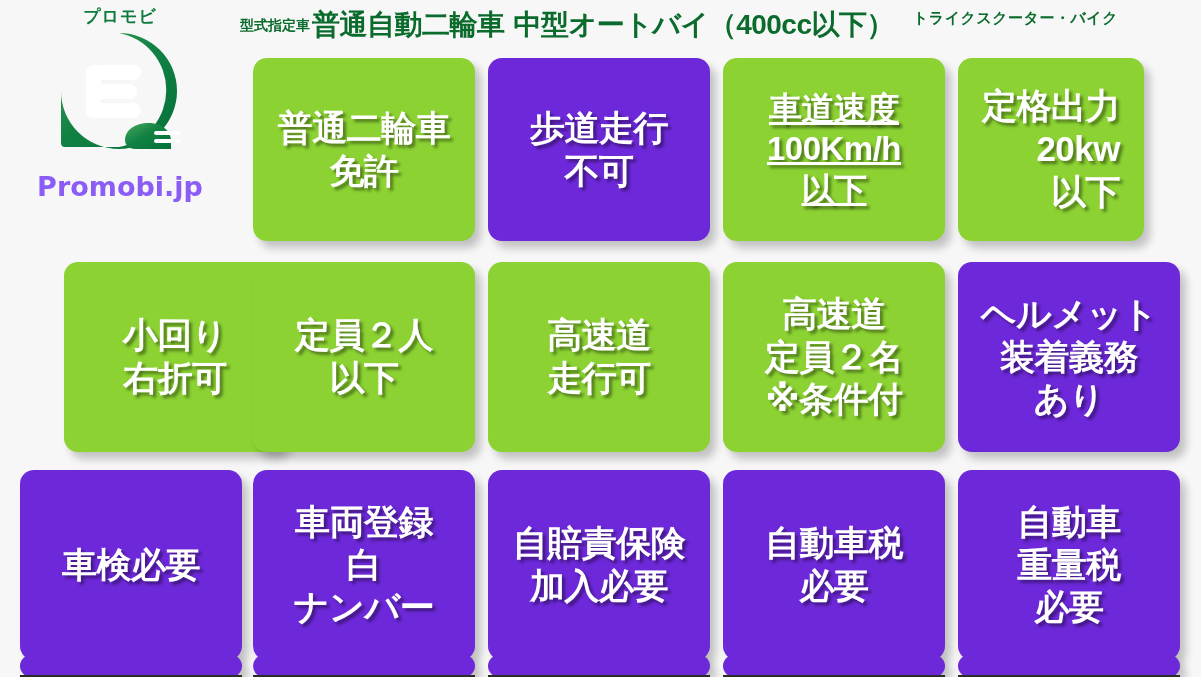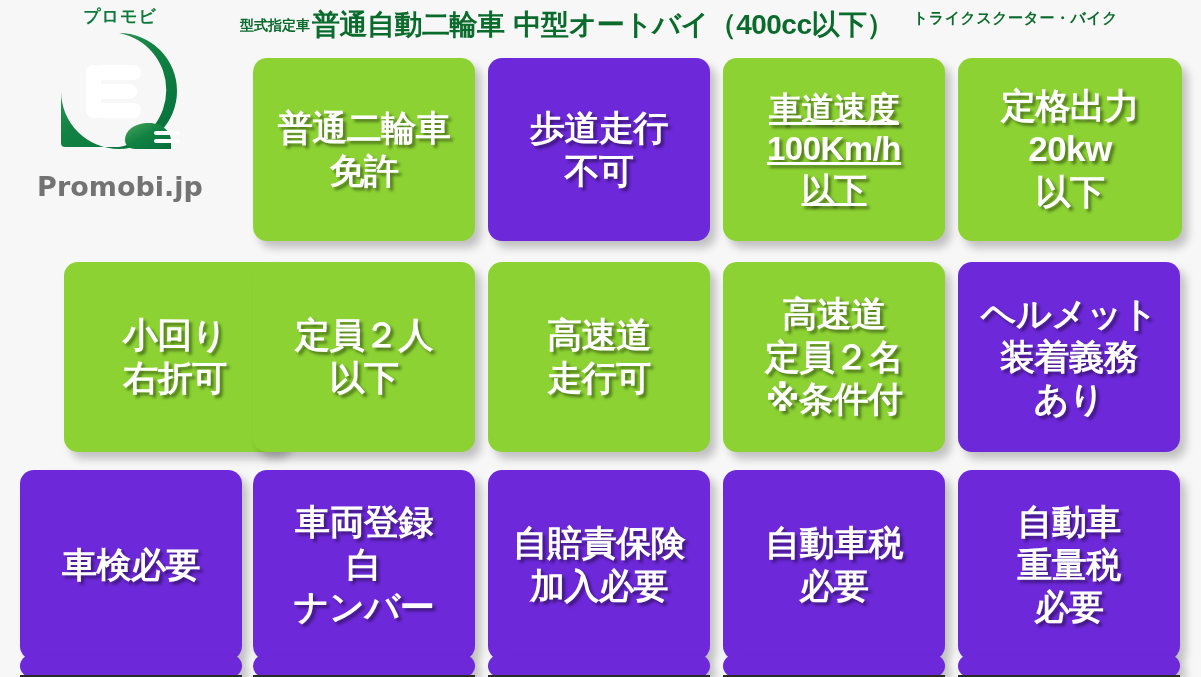--- a/index.html
+++ b/index.html
@@ -42,21 +42,21 @@
   .logo-mark {
     margin-top: 6px;
     width: 134px;
     height: 134px;
     position: relative;
   }
   .logo-wordmark {
     margin-top: 8px;
     font-size: 27px;
     font-weight: bold;
-    color: #737373;
+    color: #8b5cf6;
     font-family: "DejaVu Sans", sans-serif;
     letter-spacing: 0px;
     line-height: 1;
   }
 
   
   .header {
     position: absolute;
     left: 240px;
     top: 0;
@@ -151,21 +151,21 @@
       </div>
       <div class="cell red" style="left: 488px; top: 58px; width: 222px; height: 183px;">
         <div class="txt">歩道走行
 不可</div>
       </div>
       <div class="cell green" style="left: 723px; top: 58px; width: 222px; height: 183px;">
         <div class="txt small">車道速度
 100Km/h
 以下</div>
       </div>
-      <div class="cell green" style="left: 958px; top: 58px; width: 224px; height: 183px;">
+      <div class="cell green" style="left: 958px; top: 58px; width: 186px; height: 183px; text-align: right;">
         <div class="txt">定格出力
 20kw
 以下</div>
       </div>
       <div class="cell green" style="left: 20px; top: 262px; width: 222px; height: 190px; margin-left: 44px;">
         <div class="txt">小回り
 右折可</div>
       </div>
       <div class="cell green" style="left: 253px; top: 262px; width: 222px; height: 190px;">
         <div class="txt">定員２人

